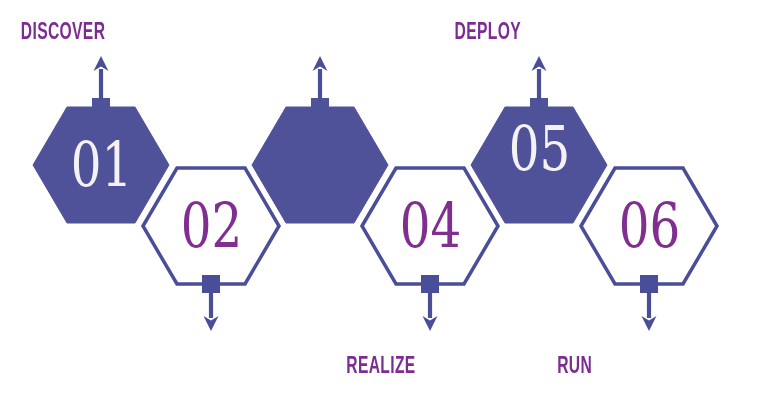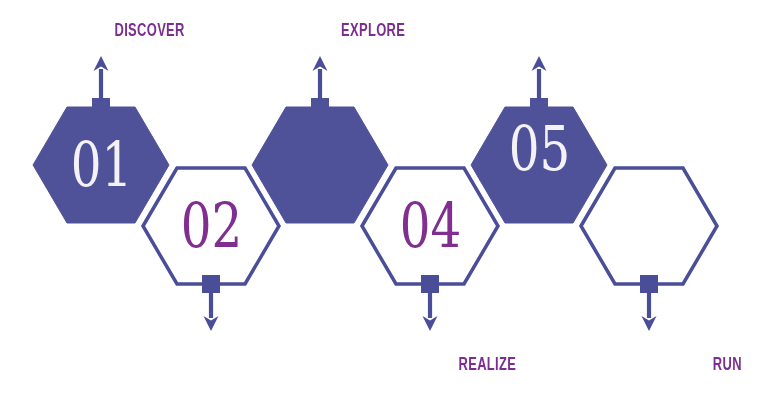--- a/index.html
+++ b/index.html
@@ -22,22 +22,22 @@
     position:absolute;width:136px;height:116px;
     display:flex;align-items:center;justify-content:center;
     font-family:"DejaVu Serif",serif;font-size:62px;line-height:1;
     pointer-events:none;
   }
   .step-number > span{display:inline-block;transform:scaleX(0.78);}
   .step-number.light{color:var(--number-light);}
   .step-number.purple{color:var(--number-purple);}
   
   .step-label{
-    position:absolute;width:200px;text-align:right;
-    font-weight:700;font-size:19px;line-height:1;
+    position:absolute;width:200px;text-align:left;
+    font-weight:700;font-size:23px;line-height:1;
     color:var(--label-purple);white-space:nowrap;text-decoration:underline;
   }
   .step-label > span{display:inline-block;transform:scaleX(0.68);letter-spacing:0.5px;}
 </style>
 </head>
 <body>
 
 <div class="canvas">
 
   <svg width="768" height="404" viewBox="0 0 768 404">
@@ -101,19 +101,22 @@
     </div>
   <div class="step-number purple" style="left:143px;top:168px">
       <span>02</span>
     </div>
   <div class="step-number purple" style="left:362px;top:168px">
       <span>04</span>
     </div>
   <div class="step-number light" style="left:471px;top:91px">
       <span>05</span>
     </div>
+  <div class="step-number purple" style="left:581px;top:168px">
+      <span>06</span>
+    </div>
 
   <div class="step-label" style="left:1px;top:20px"><span>DISCOVER</span></div>
-  <div class="step-label" style="left:220px;top:20px"><span>EXPLORE</span></div>
+  <div class="step-label" style="left:439px;top:20px"><span>DEPLOY</span></div>
   <div class="step-label" style="left:549px;top:354px"><span>RUN</span></div>
   <div class="step-label" style="left:330px;top:354px"><span>REALIZE</span></div>
 
 </div>
 
 </body></html>

